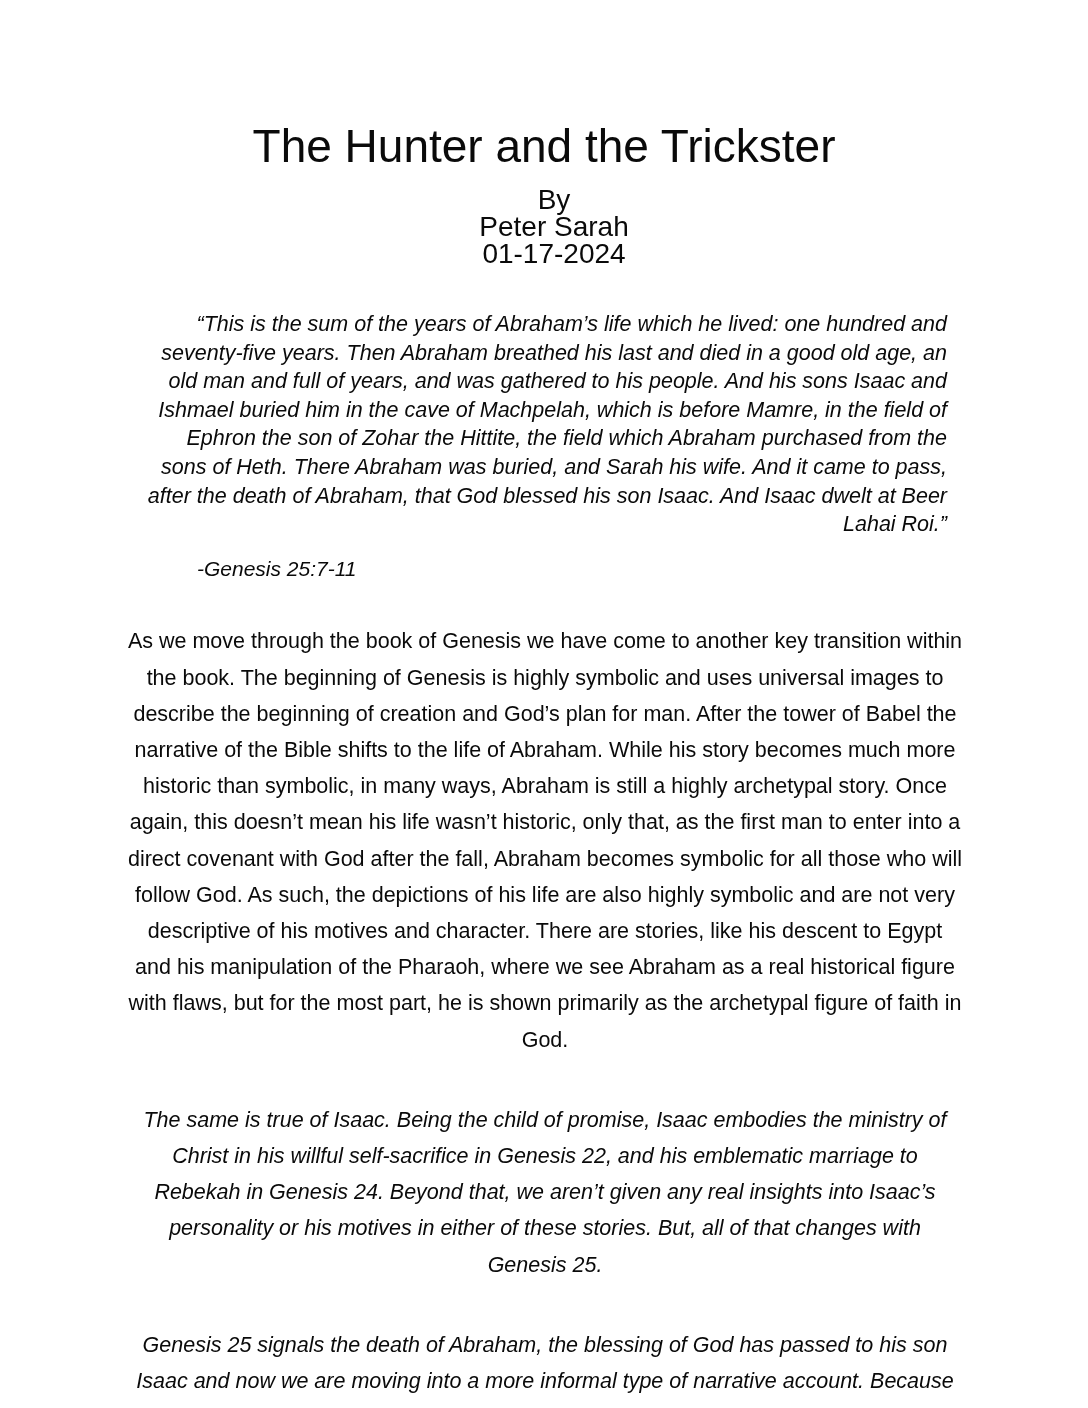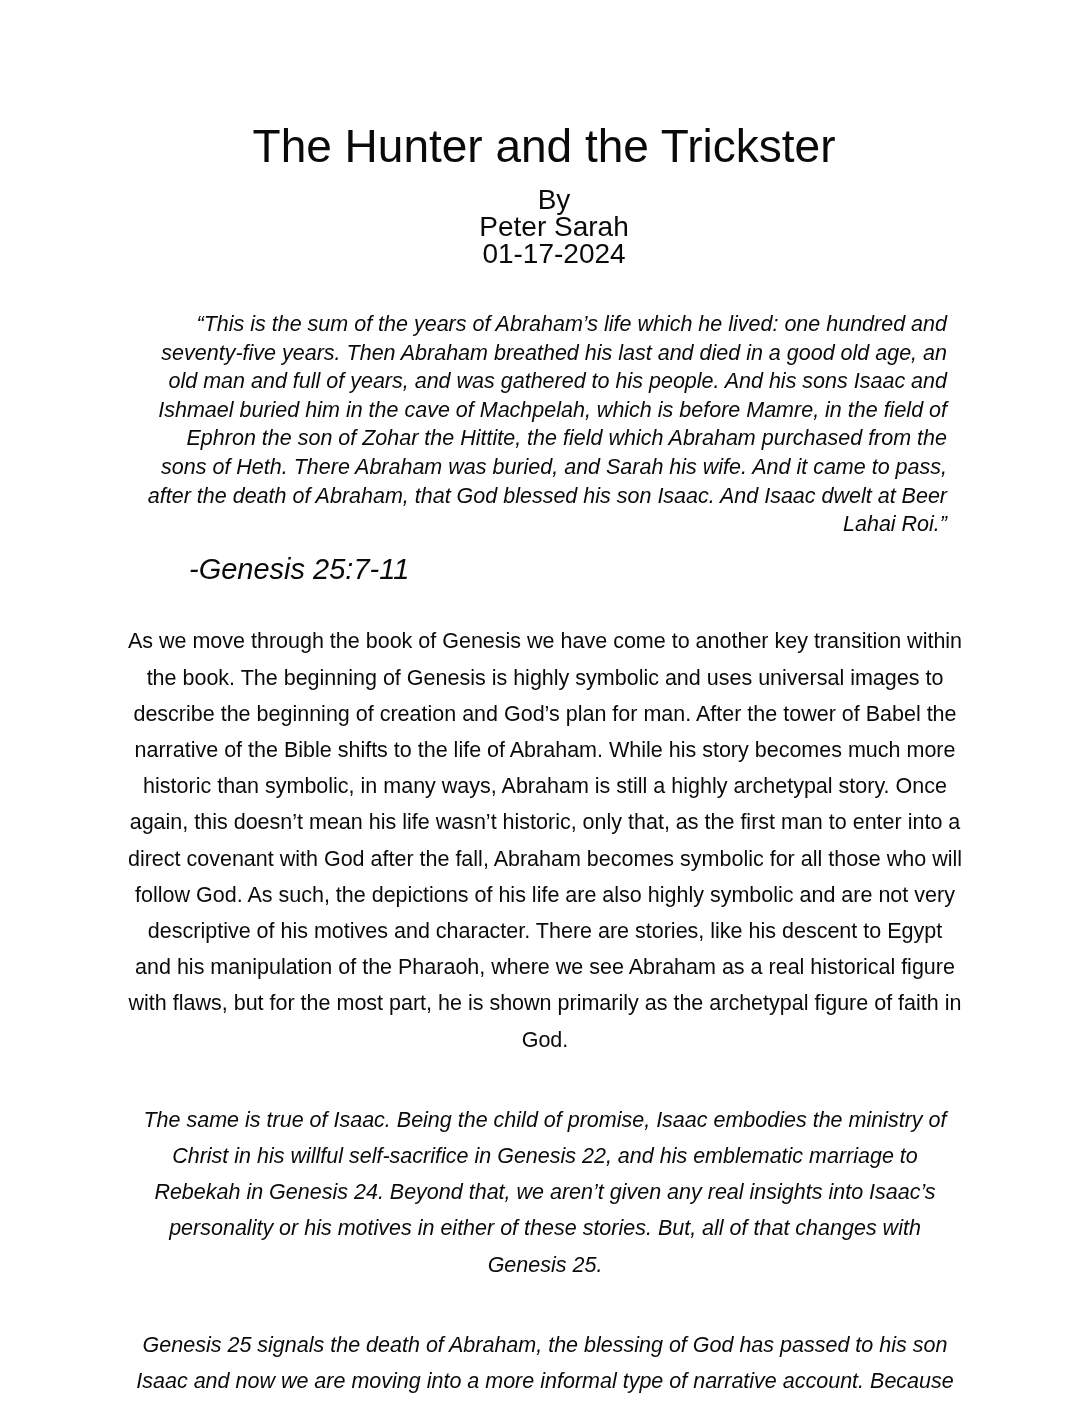--- a/index.html
+++ b/index.html
@@ -54,23 +54,23 @@
   
   .quote {
     font-style: italic;
     font-size: 21.5px;
     line-height: 28.6px;
     margin: 16px;
     text-align: right;
   }
   .quote-citation {
     font-style: italic;
-    font-size: 29px;
+    font-size: 21px;
     line-height: 28.6px;
-    margin: 0;
+    margin: 8px;
     padding-left: 62px;
   }
 
   
   .para {
     font-size: 21.5px;
     line-height: 36.2px;
     margin: 0;
     text-align: center;
   }

